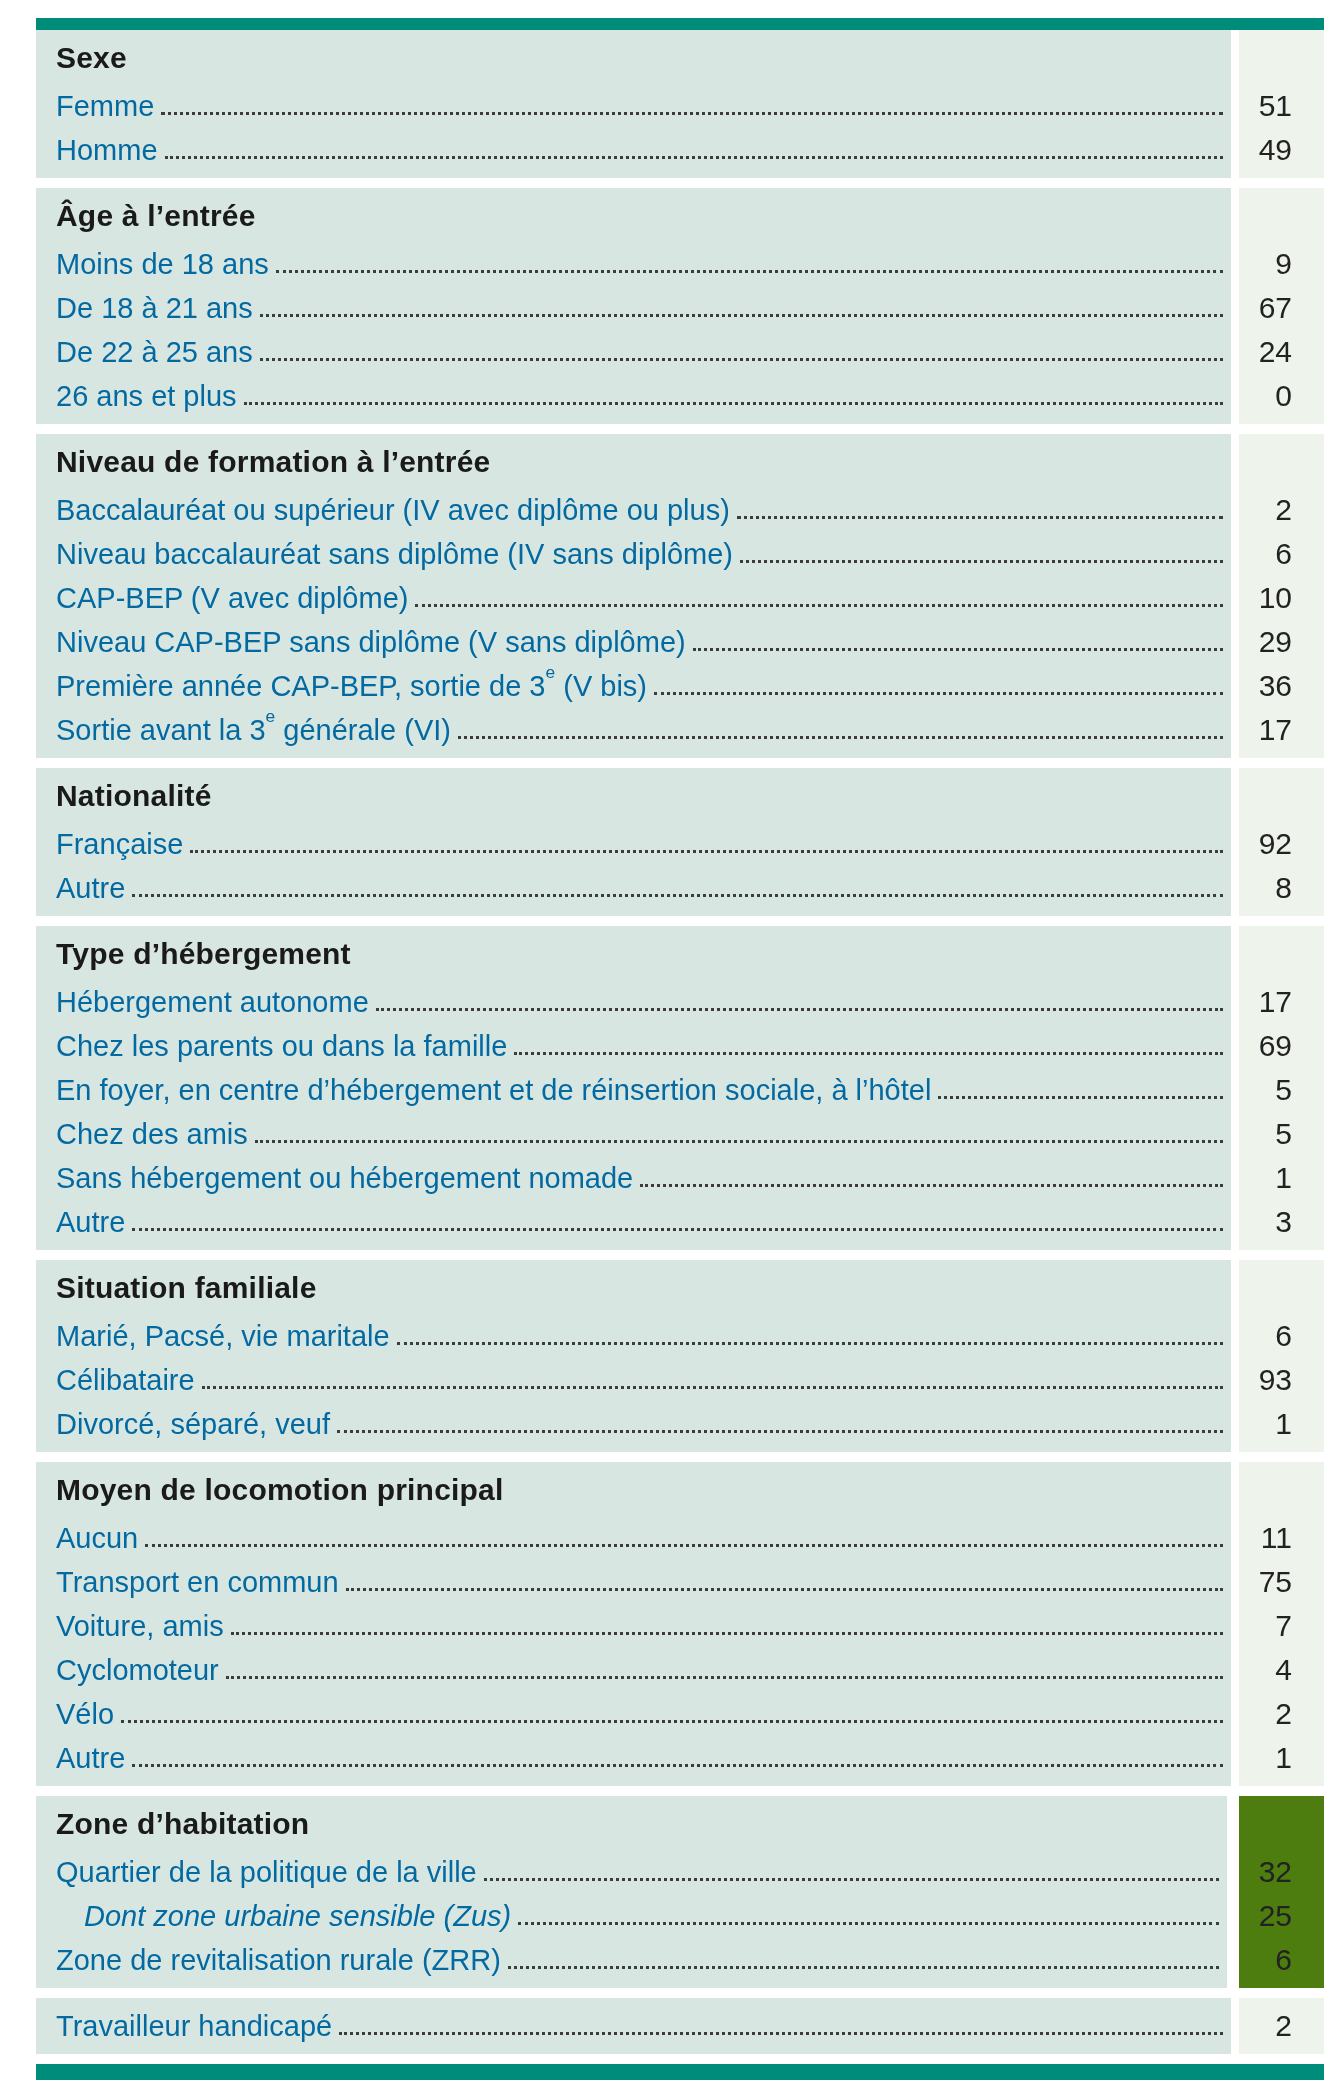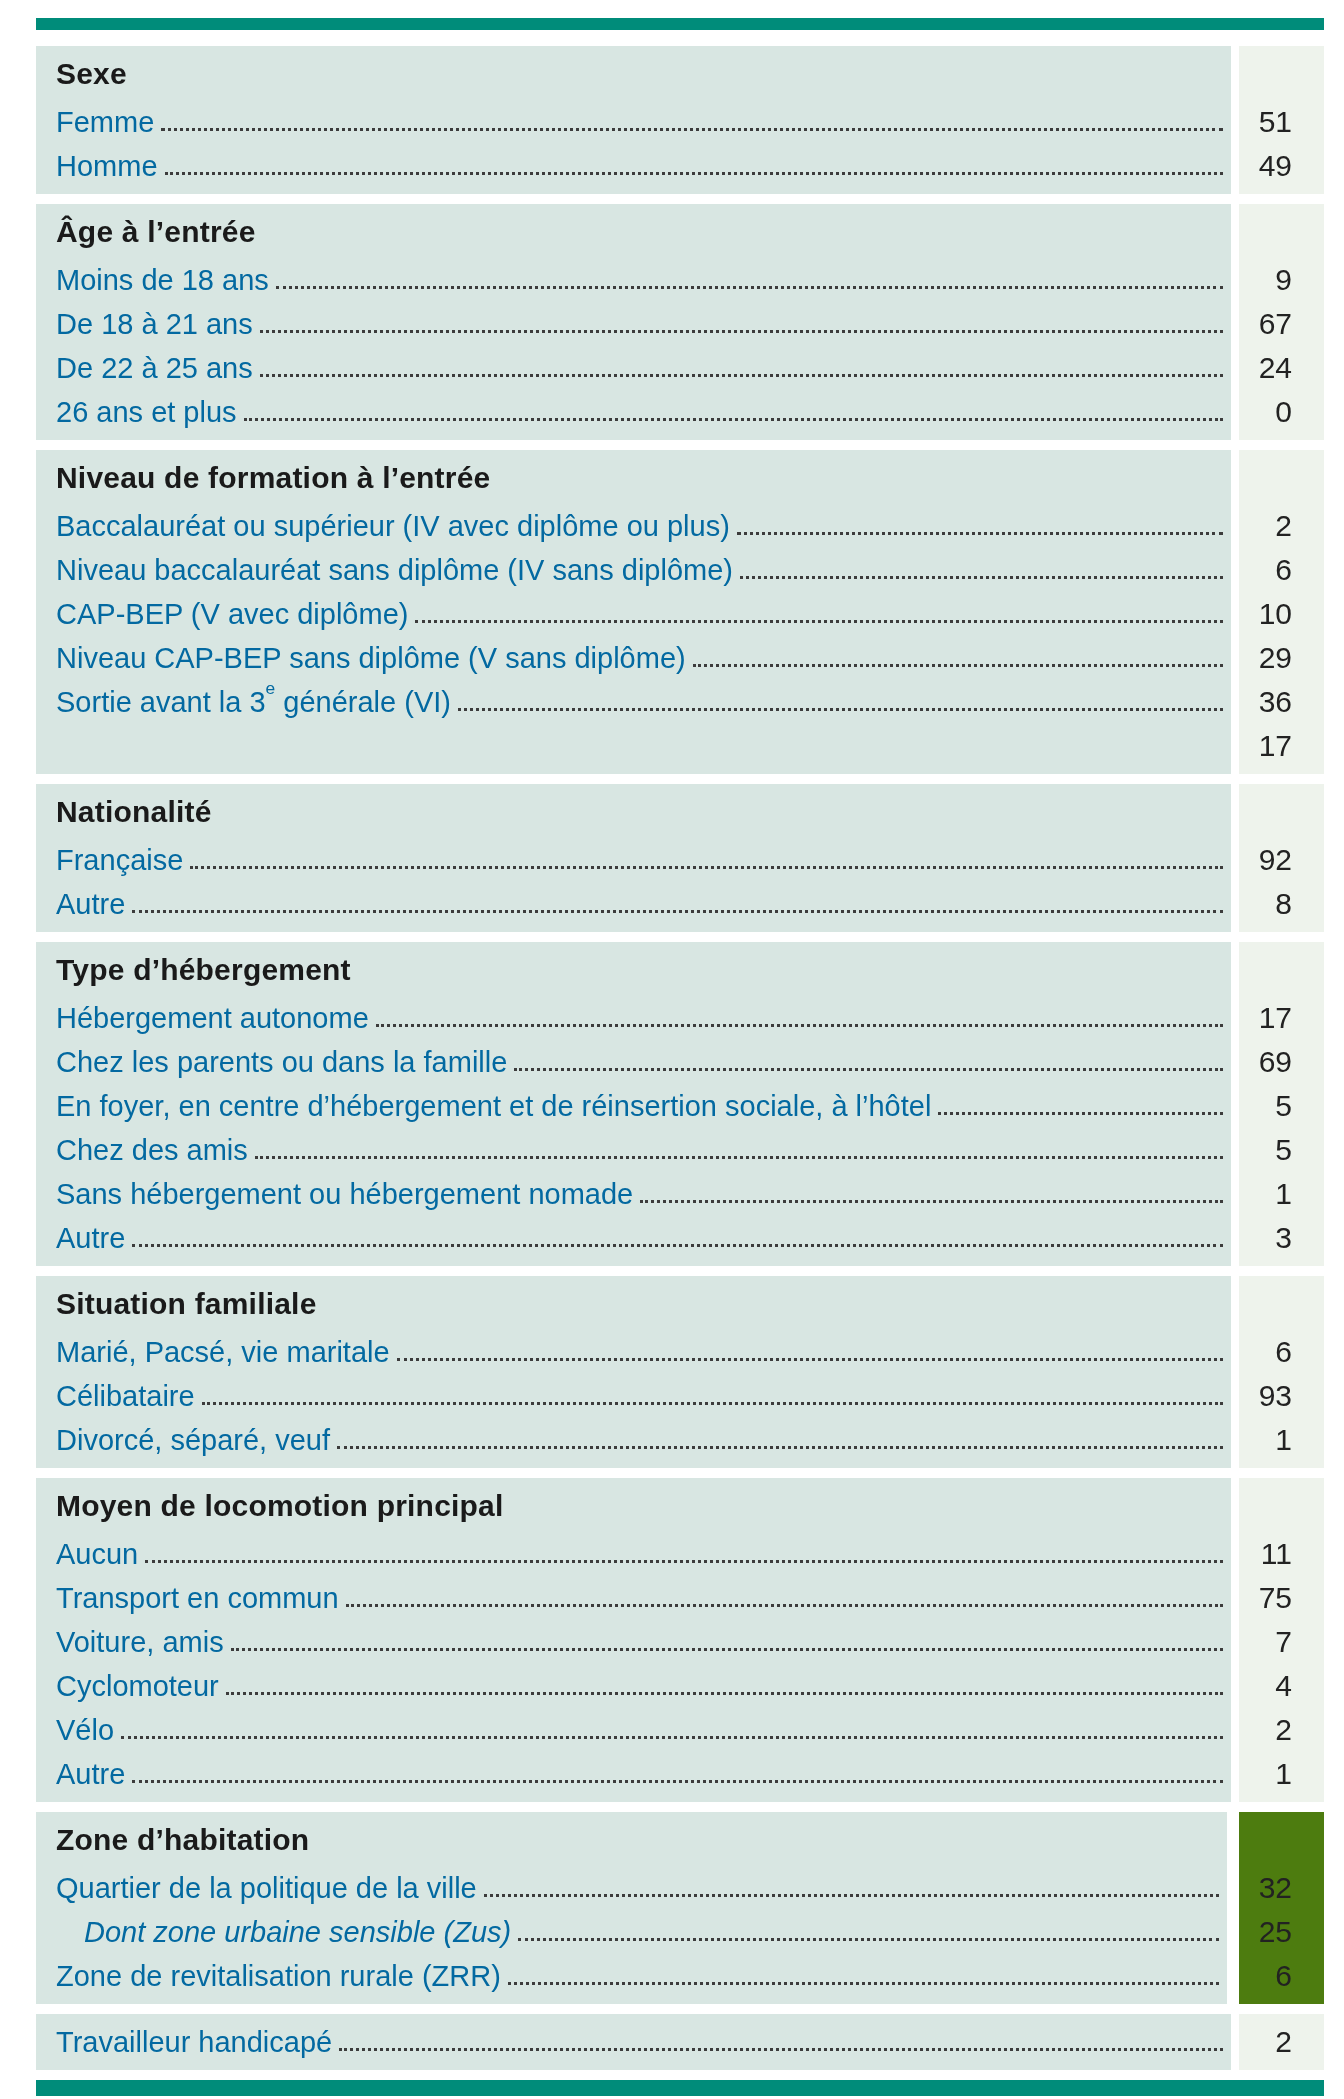--- a/index.html
+++ b/index.html
@@ -17,21 +17,21 @@
   }
   .top-bar{
     width:1288px;height:12px;
     background:#008c7a;
   }
   .table{margin-top:0;}
   .section{
     display:flex;
     margin-bottom:10px;
   }
-  .section:first-child{margin-top:16px;}
+  .section:first-child{margin-top:0;}
   .labels{
     width:1195px;
     background:#d8e6e2;
     padding:4px 0 8px 0;
     box-sizing:border-box;
   }
   .values{
     width:85px;
     margin-left:8px;
     background:#eef3ec;
@@ -160,20 +160,24 @@
           </div>
           <div class="row">
             <div class="lbl">CAP-BEP (V avec diplôme)</div>
             <div class="dots"></div>
           </div>
           <div class="row">
             <div class="lbl">Niveau CAP-BEP sans diplôme (V sans diplôme)</div>
             <div class="dots"></div>
           </div>
           <div class="row">
+            <div class="lbl">Première année CAP-BEP, sortie de 3<sup class="exp">e</sup><span> (V bis)</span></div>
+            <div class="dots"></div>
+          </div>
+          <div class="row">
             <div class="lbl">Sortie avant la 3<sup class="exp">e</sup><span> générale (VI)</span></div>
             <div class="dots"></div>
           </div>
         </div>
         <div class="values" style="background: rgb(238, 243, 236);">
           <div class="vspacer"></div>
           <div class="val">2</div>
           <div class="val">6</div>
           <div class="val">10</div>
           <div class="val">29</div>

